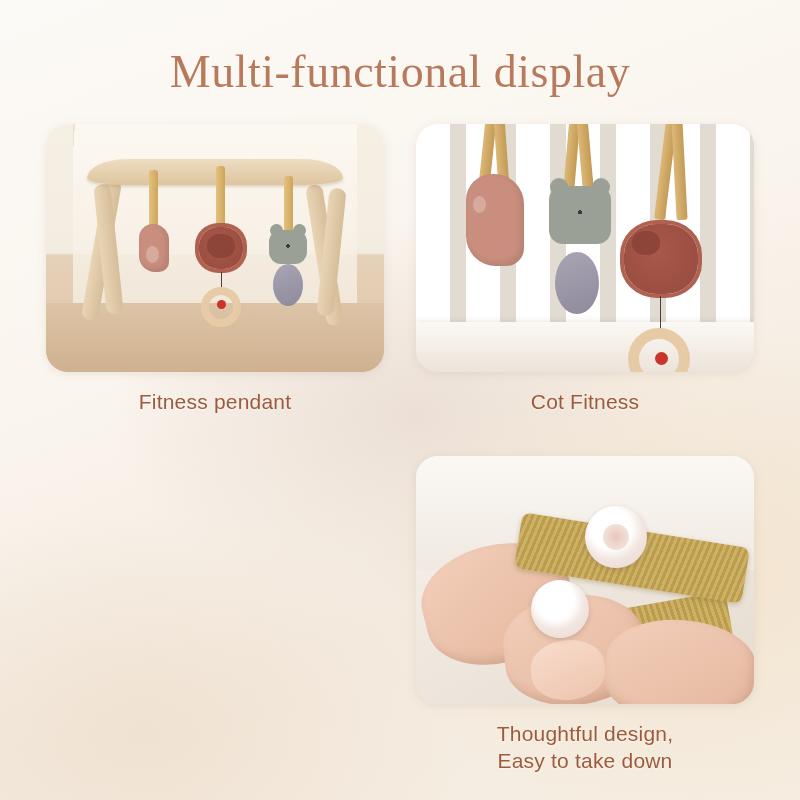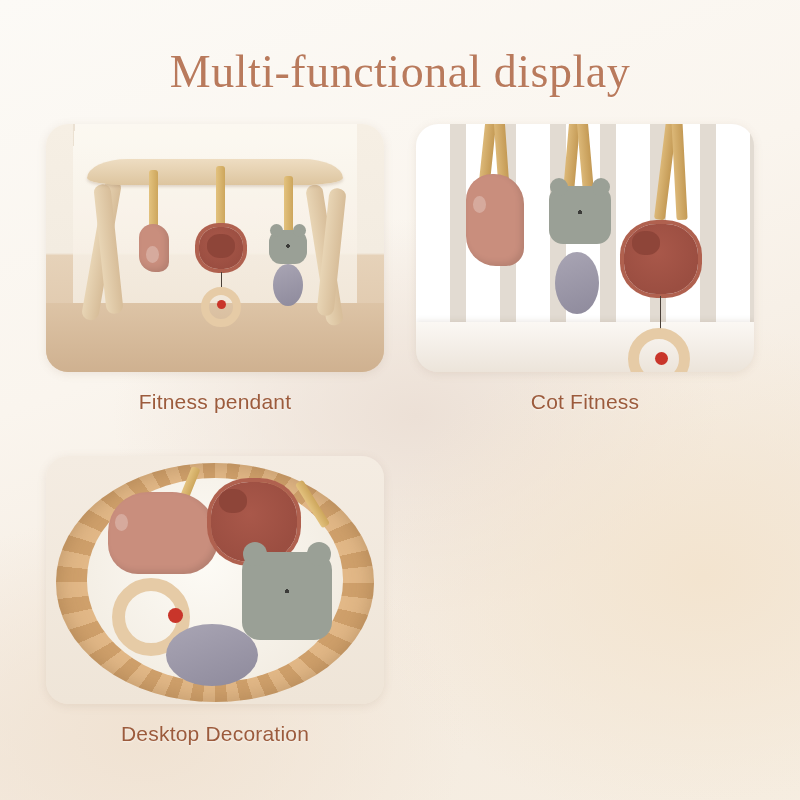--- a/index.html
+++ b/index.html
@@ -243,39 +243,33 @@
         <div class="strap strapL" style="left:258px;top:-4px;height:100px;transform:rotate(-3deg);"></div>
         <div class="lion" style="left:208px;top:100px;width:74px;height:70px;"></div>
         <div class="cond"></div>
         <div class="cord" style="left:244px;top:172px;height:38px;"></div>
         <div class="ring" style="left:212px;top:204px;width:62px;height:62px;border-width:11px;"></div>
         <div class="bead" style="left:239px;top:228px;width:13px;height:13px;"></div>
       </div>
       <div class="caption">Cot Fitness</div>
     </div>
 
-    <div class="cell c2">
-      <div class="photo p3">
-        <div class="basket"></div>
-        <div class="liner"></div>
-
-        <div class="strap" style="left:138px;top:10px;height:42px;transform:rotate(22deg);"></div>
-        <div class="croc" style="left:62px;top:36px;width:110px;height:82px;border-radius:40px 46px 34px 30px;"></div>
-
-        <div class="lion" style="left:165px;top:26px;width:86px;height:80px;"></div>
-
-        <div class="strap" style="left:262px;top:22px;height:52px;transform:rotate(-32deg);"></div>
-        <div class="bear" style="left:196px;top:96px;width:90px;height:88px;border-radius:18px;">
-          <span class="ear le" style="width:24px;height:24px;top:-10px;"></span>
-          <span class="ear re" style="width:24px;height:24px;top:-10px;"></span>
-          <span class="face" style="left:28px;top:34px;width:34px;height:18px;"></span>
-        </div>
-
-        <div class="ring" style="left:66px;top:122px;width:78px;height:78px;border-width:13px;"></div>
-        <div class="bead" style="left:122px;top:152px;width:15px;height:15px;"></div>
-        <div class="drop" style="left:120px;top:168px;width:92px;height:62px;"></div>
-      </div>
-      <div class="caption">Desktop Decoration</div>
+
+    <div class="cell c3">
+      <div class="photo p4">
+        <div class="wall"></div>
+        <div class="finger f1"></div>
+        <div class="ribbon2"></div>
+        <div class="finger f2"></div>
+        <div class="ribbon"></div>
+        <div class="finger f3"></div>
+        <div class="nail"></div>
+        <div class="snap snapB"></div>
+        <div class="snap snapA"></div>
+      </div>
+      <div class="caption">
+        <div>Thoughtful design,</div>
+        <div>Easy to take down</div>
+      </div>
     </div>
-
 
   </div>
 </div>
 
 </body></html>

